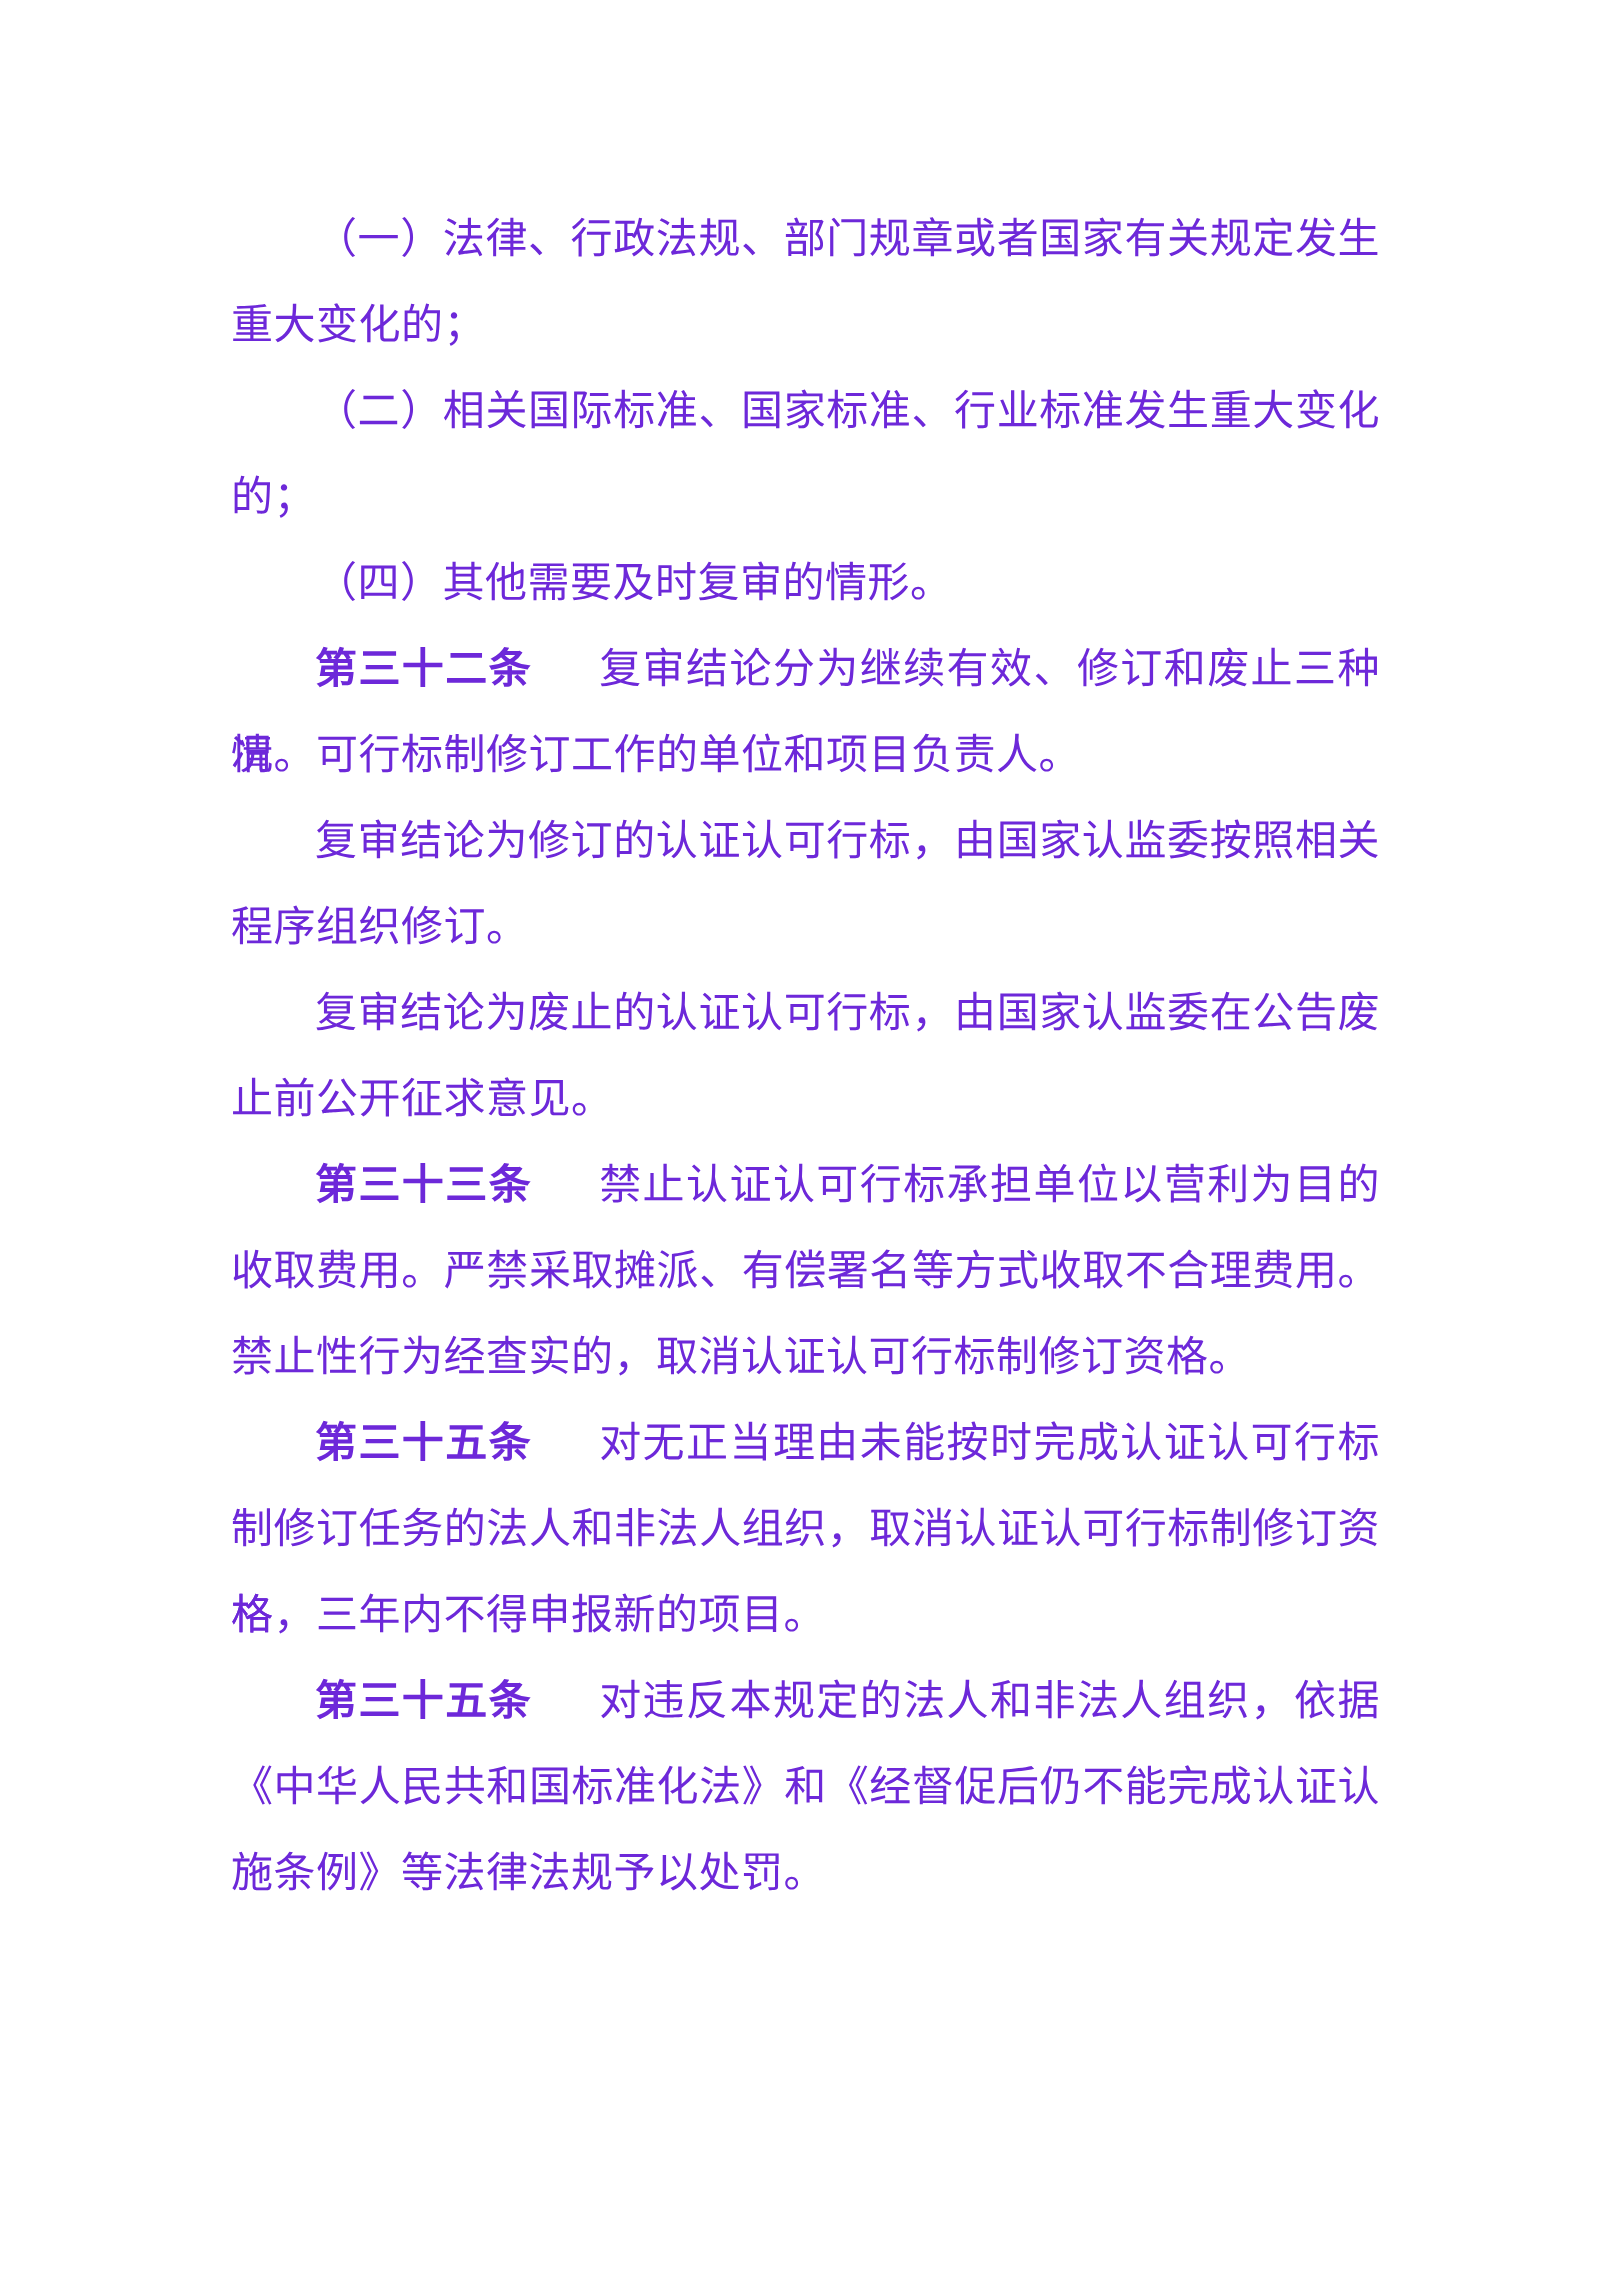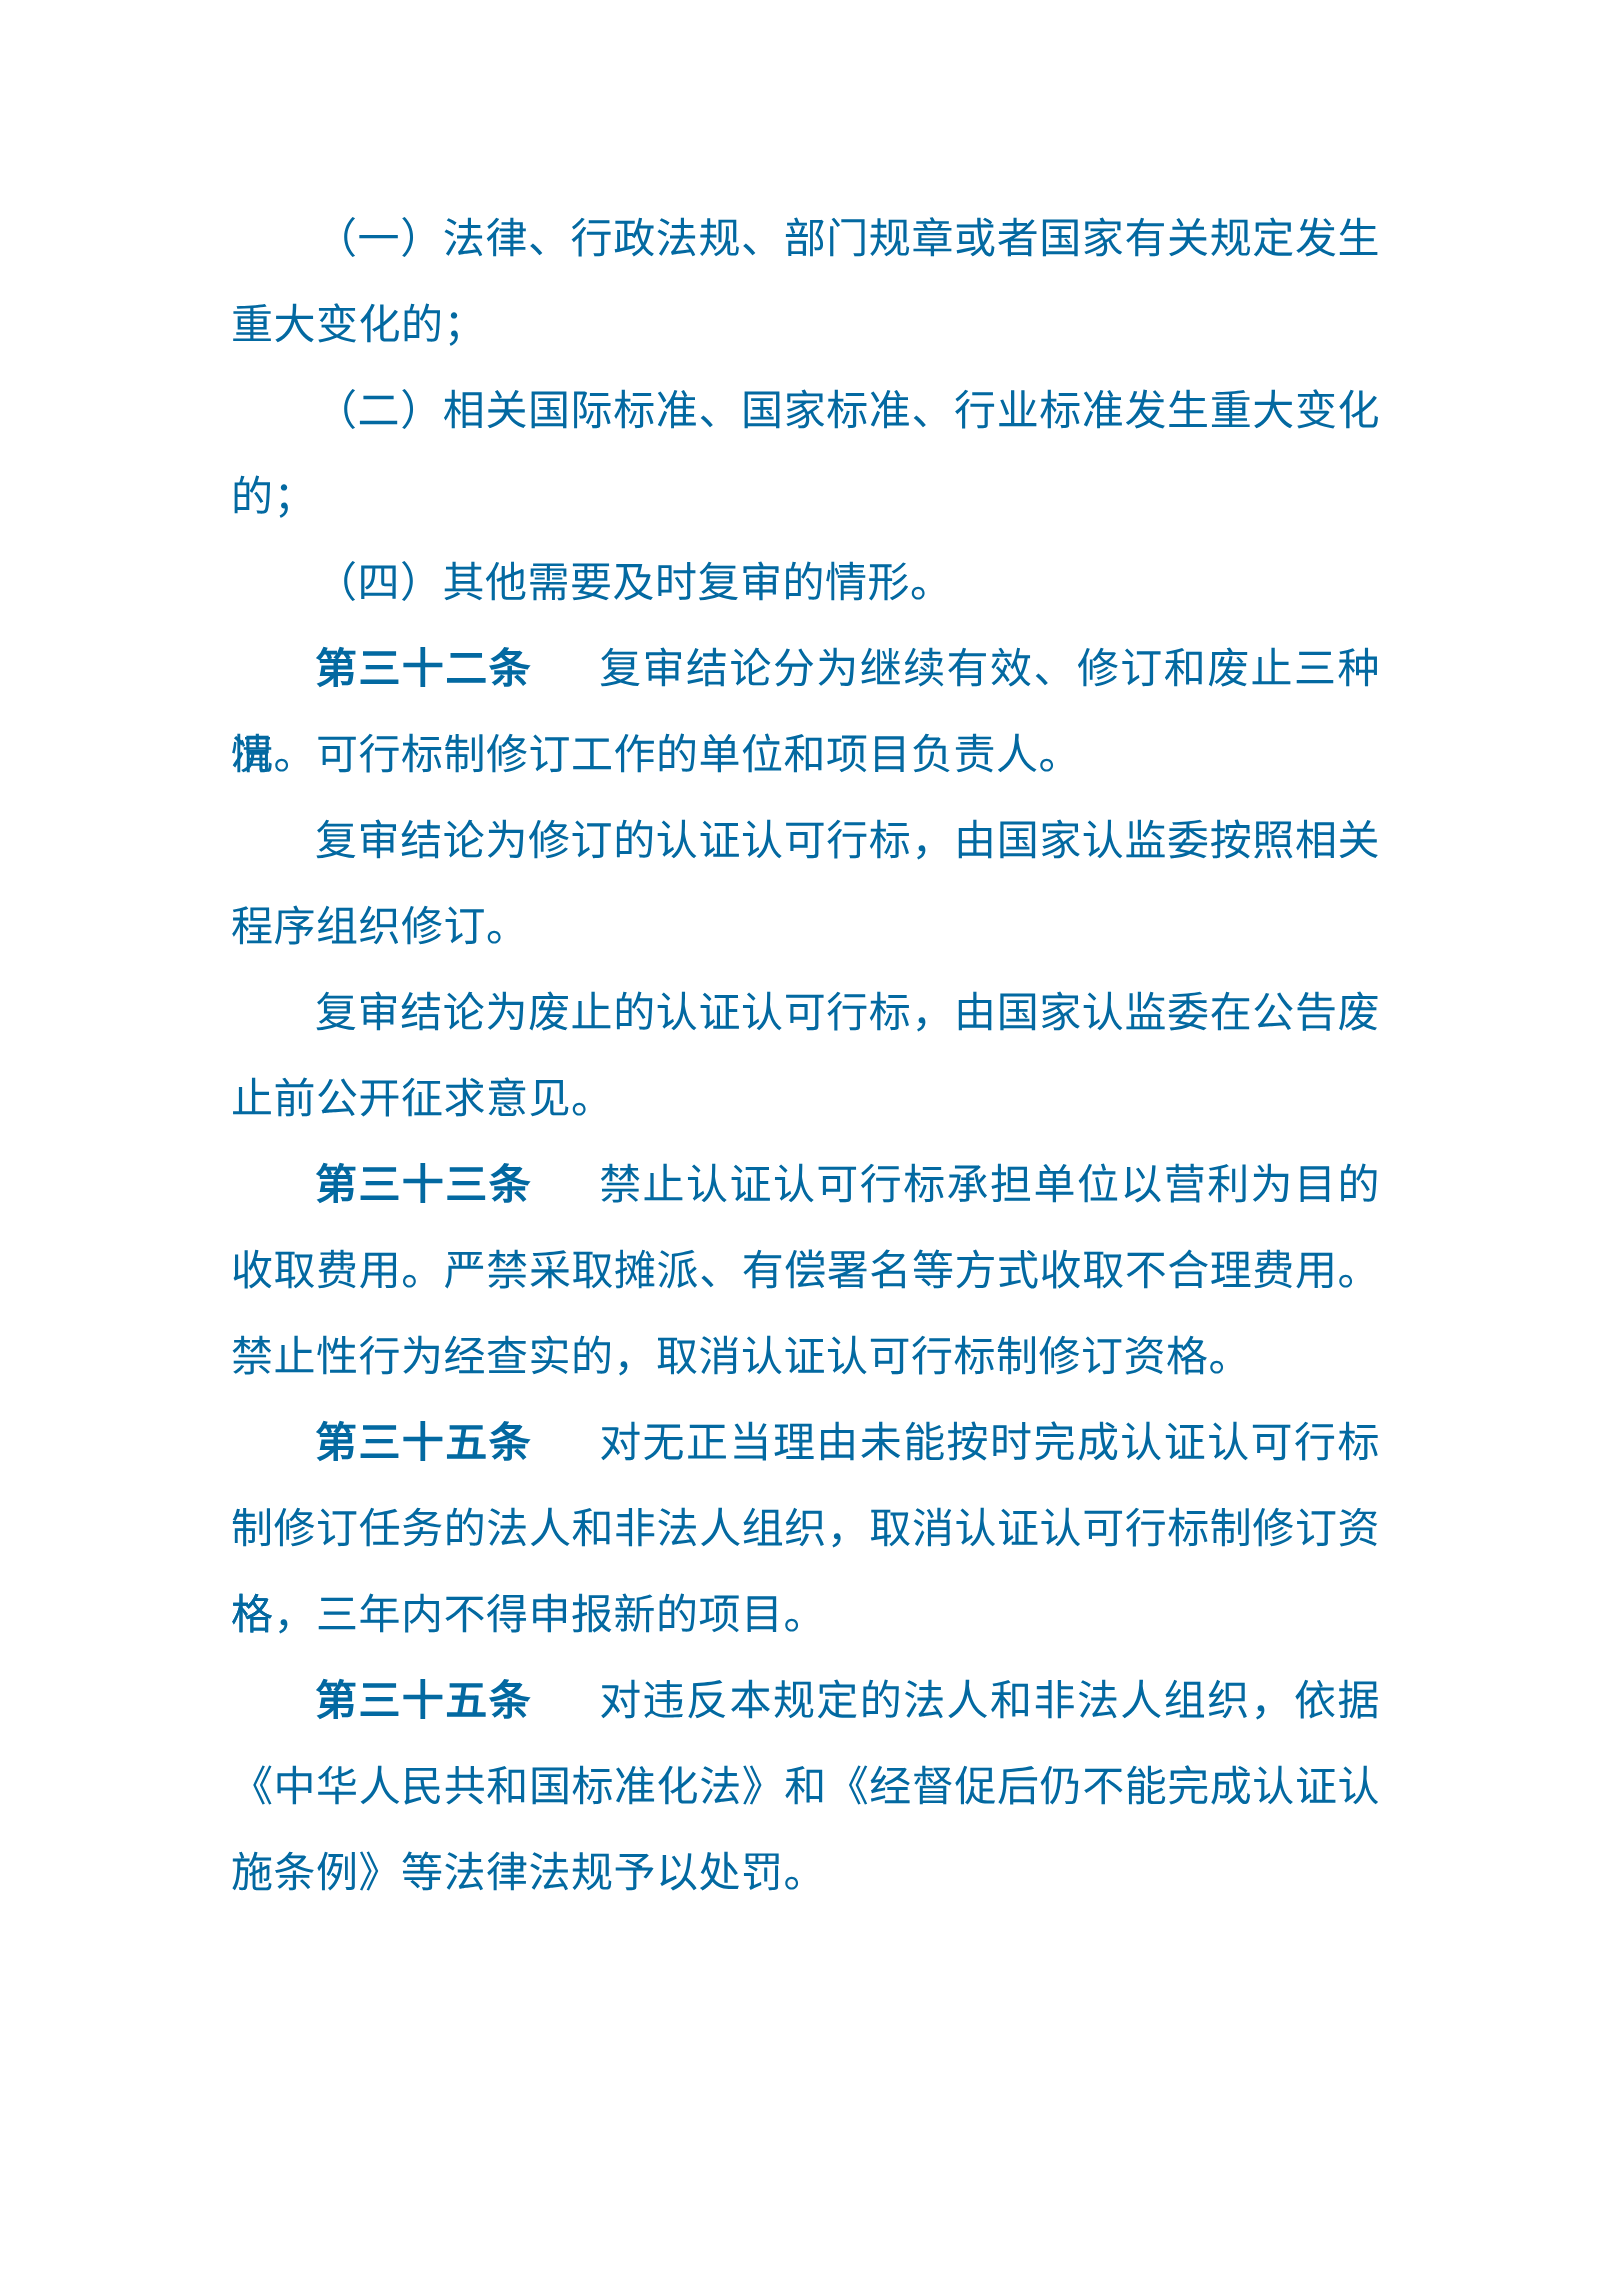--- a/index.html
+++ b/index.html
@@ -18,21 +18,21 @@
   .content {
     position: absolute;
     left: 231px;
     top: 196px;
     width: 1149px;
   }
   .line {
     font-size: 42px;
     line-height: 86px;
     height: 86px;
-    color: #0369a1;
+    color: #6d28d9;
     text-align: justify;
     text-align-last: justify;
     letter-spacing: 0.5px;
   }
   .line.indent {
     text-indent: 84px;
   }
   .line.last {
     text-align: center;
     text-align-last: left;

